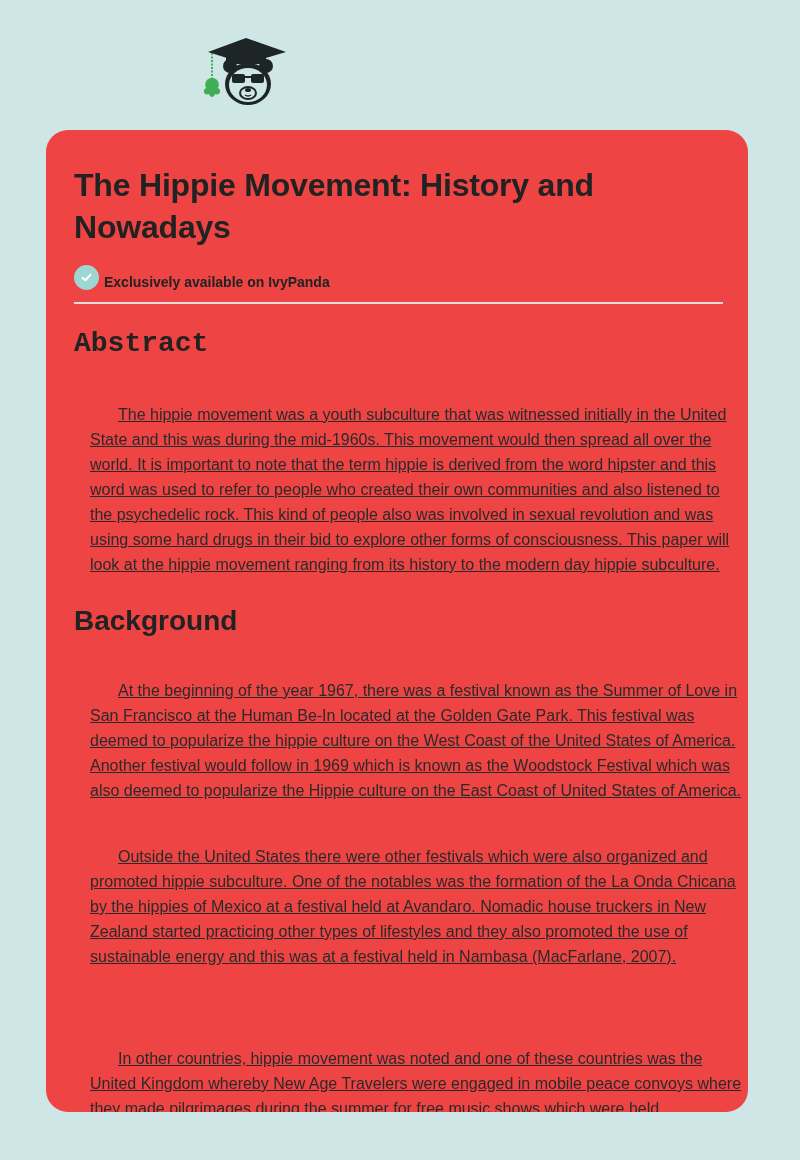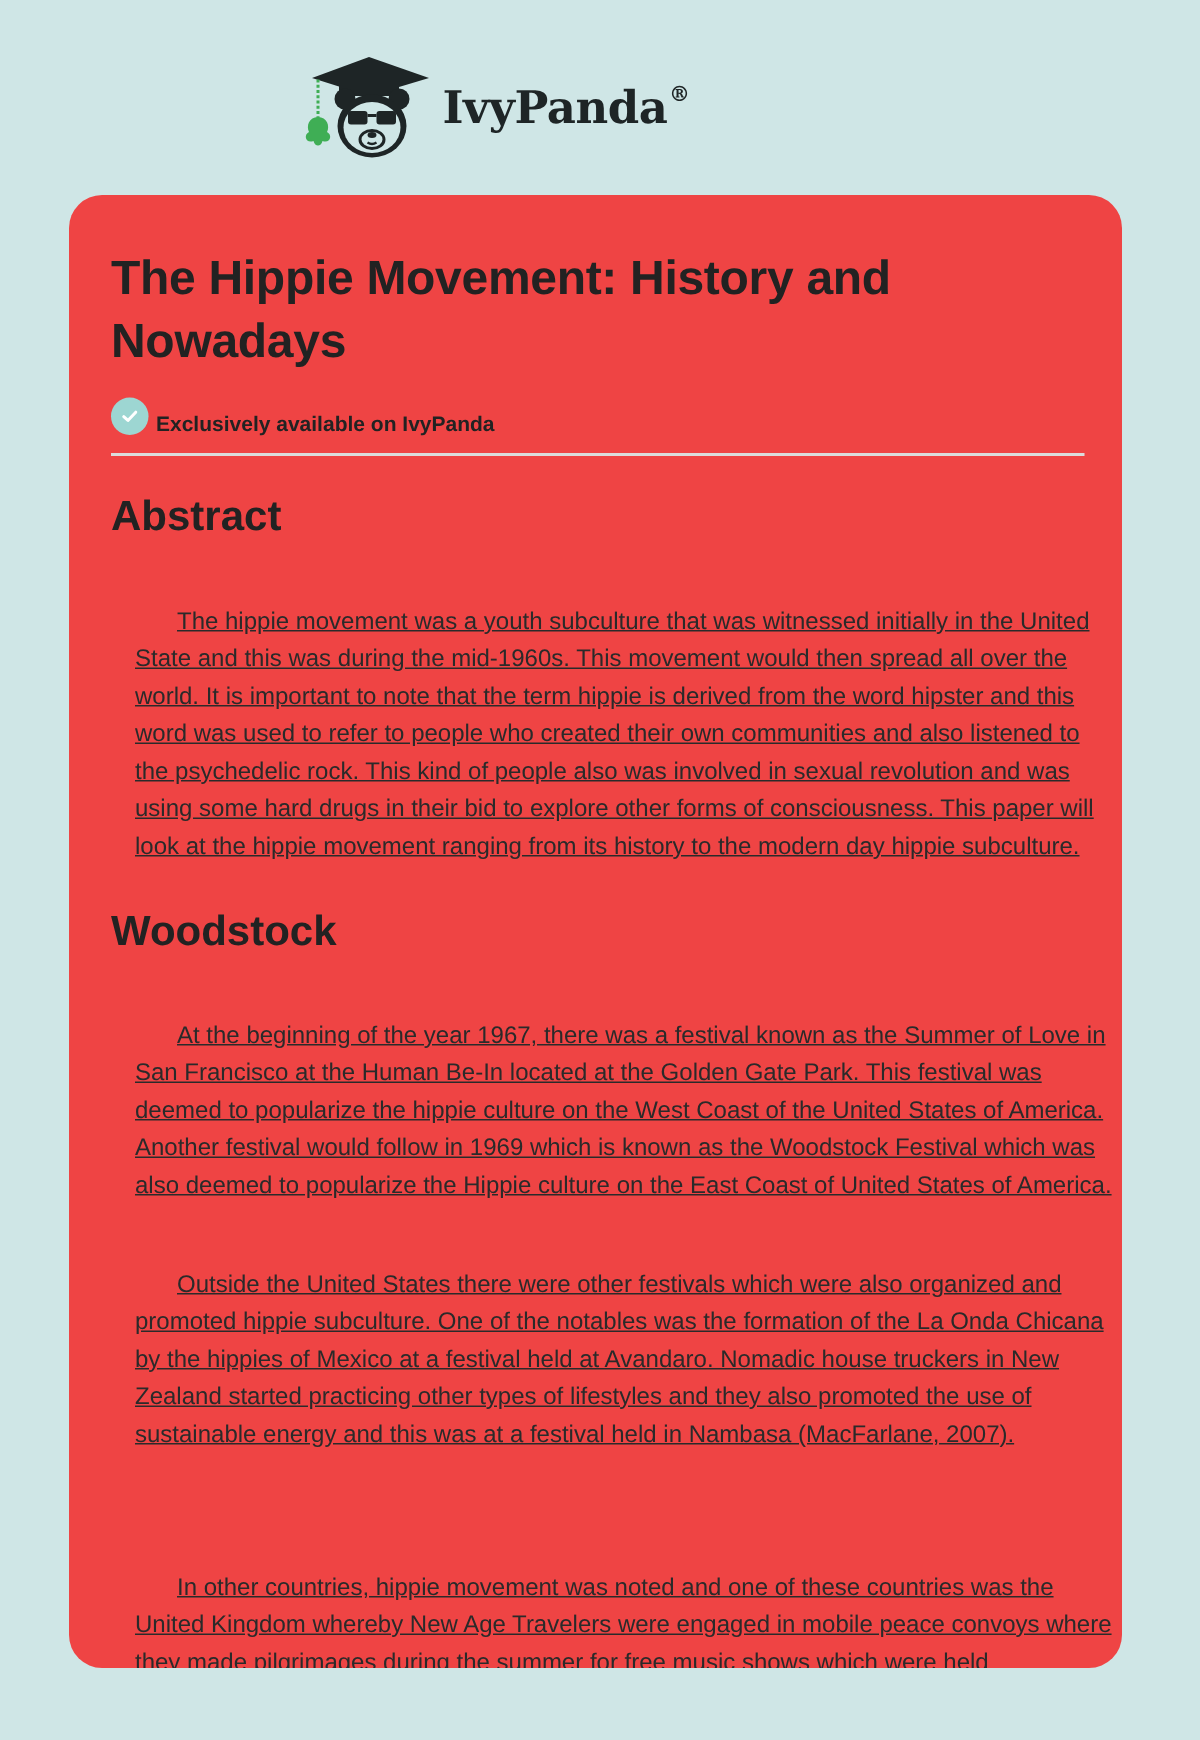--- a/index.html
+++ b/index.html
@@ -154,39 +154,38 @@
     <ellipse cx="48" cy="49" rx="19" ry="17" fill="#cfe6e6"></ellipse>
 
     <rect x="32" y="38" width="13" height="9" rx="2" fill="#1e2526"></rect>
     <rect x="51" y="38" width="13" height="9" rx="2" fill="#1e2526"></rect>
     <line x1="45" y1="41" x2="51" y2="41" stroke="#1e2526" stroke-width="2"></line>
 
     <ellipse cx="48" cy="57" rx="8" ry="6" fill="none" stroke="#1e2526" stroke-width="2"></ellipse>
     <ellipse cx="48" cy="54" rx="3" ry="2" fill="#1e2526"></ellipse>
     <path d="M45,59 Q48,61 51,59" stroke="#1e2526" stroke-width="1.5" fill="none"></path>
   </svg>
-  <span class="brand"><span>IvyPanda</span><sup>®</sup></span>
 </div>
 
 <div class="card">
   <div class="card-inner">
     <h1>The Hippie Movement: History and Nowadays</h1>
 
     <div class="exclusive">
       <span class="check-icon">
         <svg width="13" height="13" viewBox="0 0 13 13">
           <path d="M2.5,6.8 L5.3,9.3 L10.5,3.8" stroke="#ffffff" stroke-width="2" fill="none" stroke-linecap="round" stroke-linejoin="round"></path>
         </svg>
       </span>
       <span class="exclusive-text">Exclusively available on IvyPanda</span>
     </div>
 
     <div class="divider"></div>
 
-    <h2 style="top:196px;">Abstract</h2>
+    <h2 style="top:196px;font-family:Liberation Mono, monospace;">Abstract</h2>
     <p class="para" style="top:256px;">The hippie movement was a youth subculture that was witnessed initially in the United State and this was during the mid-1960s. This movement would then spread all over the world. It is important to note that the term hippie is derived from the word hipster and this word was used to refer to people who created their own communities and also listened to the psychedelic rock. This kind of people also was involved in sexual revolution and was using some hard drugs in their bid to explore other forms of consciousness. This paper will look at the hippie movement ranging from its history to the modern day hippie subculture.</p>
 
-    <h2 style="top:473px;">Woodstock</h2>
+    <h2 style="top:473px;">Background</h2>
     <p class="para" style="top:532px;">At the beginning of the year 1967, there was a festival known as the Summer of Love in San Francisco at the Human Be-In located at the Golden Gate Park. This festival was deemed to popularize the hippie culture on the West Coast of the United States of America. Another festival would follow in 1969 which is known as the Woodstock Festival which was also deemed to popularize the Hippie culture on the East Coast of United States of America.</p>
     <p class="para" style="top:698px;">Outside the United States there were other festivals which were also organized and promoted hippie subculture. One of the notables was the formation of the La Onda Chicana by the hippies of Mexico at a festival held at Avandaro. Nomadic house truckers in New Zealand started practicing other types of lifestyles and they also promoted the use of sustainable energy and this was at a festival held in Nambasa (MacFarlane, 2007).</p>
     <p class="para" style="top:900px;">In other countries, hippie movement was noted and one of these countries was the United Kingdom whereby New Age Travelers were engaged in mobile peace convoys where they made pilgrimages during the summer for free music shows which were held</p>
   </div>
 </div>
 
 </body></html>

